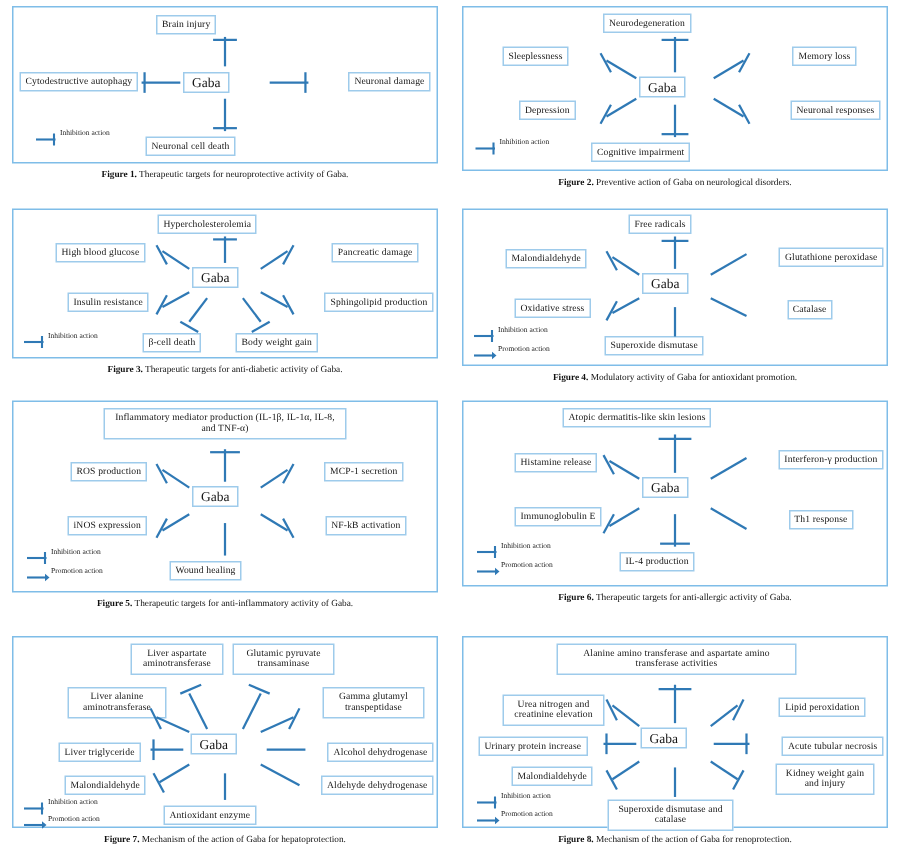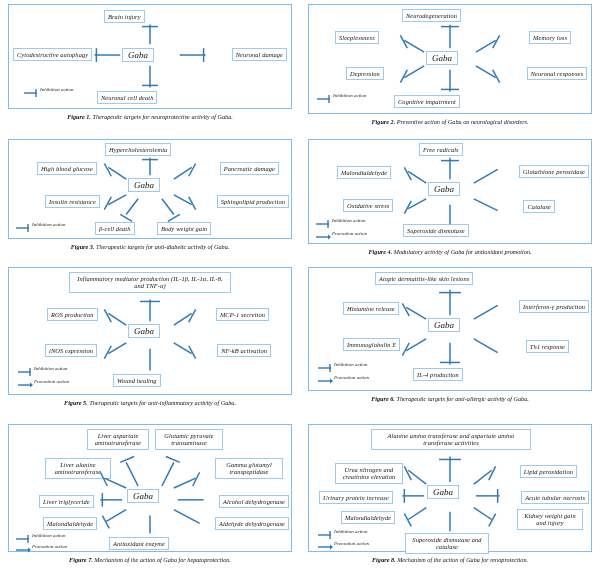--- a/index.html
+++ b/index.html
@@ -9,21 +9,21 @@
     font-family:"Liberation Serif", serif;
     color:#1a1a1a;
     overflow:hidden;
   }
   .sheet{
     width:600px;height:578px;
     display:grid;
     grid-template-columns:300px 300px;
     grid-template-rows:135px 128px 157px 158px;
   }
-  .cell{position:relative;box-sizing:border-box;padding:4px 8px 0 8px;font-style:italic;}
+  .cell{position:relative;box-sizing:border-box;padding:4px 8px 0 8px;}
   .panel{
     position:relative;
     box-sizing:border-box;
     border:1px solid #7fbde8;
     background:#ffffff;
     width:100%;
   }
   .caption{
     text-align:center;
     font-size:6.2px;

